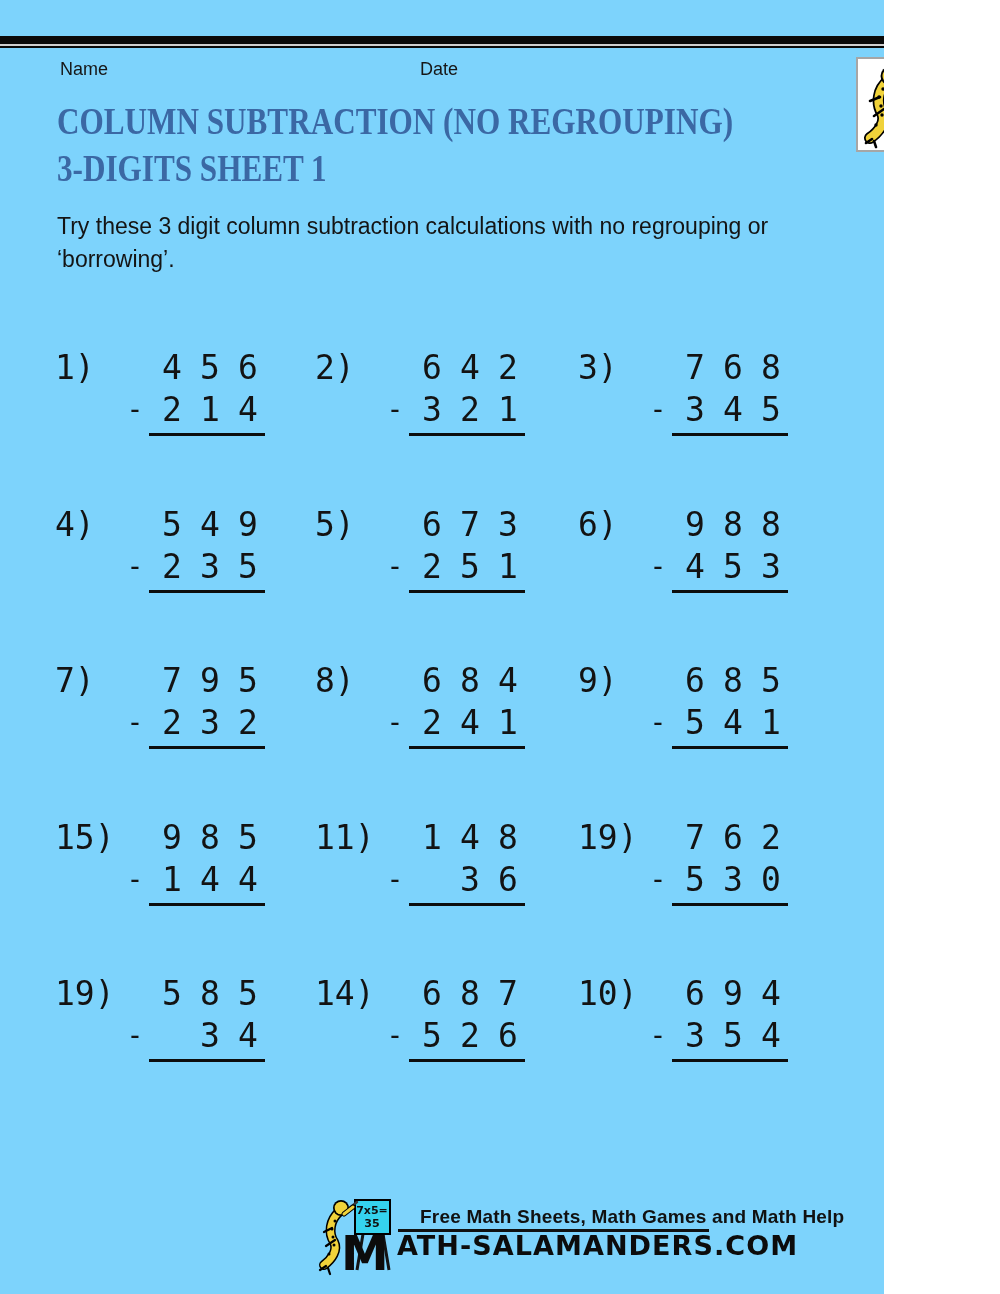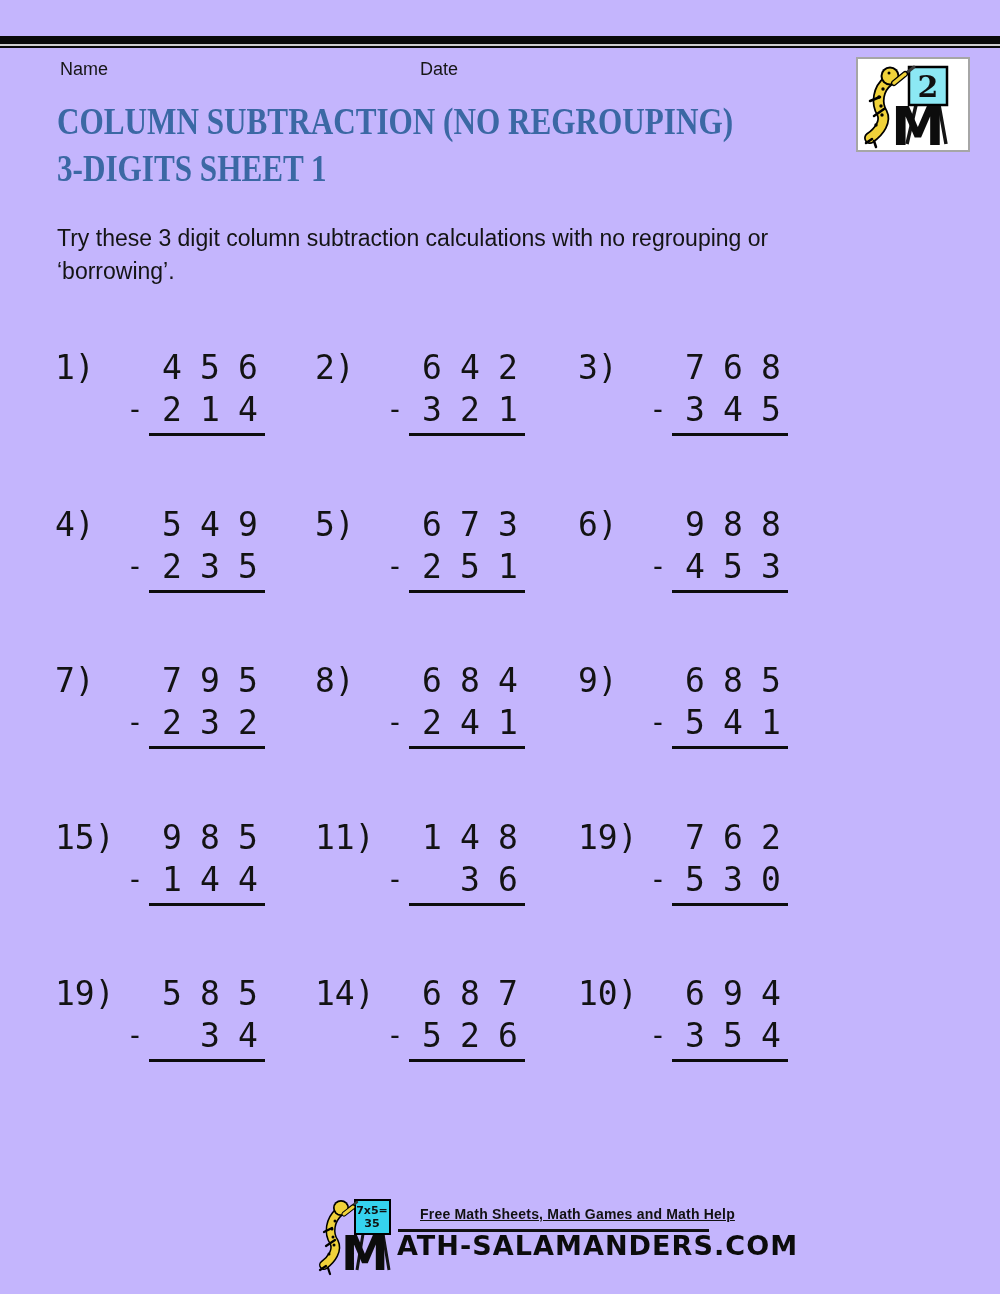--- a/index.html
+++ b/index.html
@@ -1,20 +1,20 @@
 <!DOCTYPE html>
 <html><head>
 <meta charset="utf-8">
 <style>
   * { margin:0; padding:0; box-sizing:border-box; }
   html,body { width:1000px; }
   body { font-family:"Liberation Sans", sans-serif; }
   #page {
-    position:relative; width:1000px; height:1294px;
-    background:#c4b5fd; overflow:hidden;
+    position:relative; width:884px; height:1294px;
+    background:#7dd3fc; overflow:hidden;
   }
   
   .top-rule {
     position:absolute; left:0; top:36px; width:1000px; height:12px;
     background:linear-gradient(#0a0a0a 0 8px, #cfcfcf 8px 10px, #0a0a0a 10px 12px);
   }
   .name-label, .date-label {
     position:absolute; top:59px; font-size:18px; color:#161616;
   }
   .name-label { left:60px; }
@@ -31,21 +31,21 @@
   .title {
     position:absolute; left:57px; top:98px;
     color:#3b68a4; font-family:"Liberation Serif", serif; font-weight:600;
     font-size:38px; line-height:47px; white-space:nowrap;
     transform:scaleX(0.82); transform-origin:0 0;
   }
   .title span { display:block; }
 
   
   .intro {
-    position:absolute; left:57px; top:222px; width:820px;
+    position:absolute; left:57px; top:210px; width:820px;
     font-size:23px; line-height:32.5px; color:#141414;
   }
   .intro .bold { font-weight:700; }
 
   
   .problems {
     position:absolute; left:55px; top:347px;
     display:grid; grid-template-columns:260px 263px 277px; grid-auto-rows:156.5px;
   }
   .problem { display:flex; align-items:flex-start; }
@@ -63,21 +63,21 @@
     font-size:33px; line-height:42px; color:#131313;
   }
   .p-line {
     margin-left:32px; margin-top:2px; width:116px; height:3px; background:#0d0d0d;
   }
 
   
   .footer-logo { position:absolute; left:317px; top:1196px; }
   .f-tagline {
     position:absolute; left:420px; top:1206px;
-    font-size:14px; font-weight:700; color:#111; letter-spacing:0.2px;text-decoration:underline;
+    font-size:19px; font-weight:700; color:#111; letter-spacing:0.2px;
   }
   .f-divider {
     position:absolute; left:398px; top:1229px; width:311px; height:3px; background:#111;
   }
   .f-site {
     position:absolute; left:397px; top:1231px;
     font-family:"DejaVu Sans", sans-serif; font-weight:700;
     font-size:26px; letter-spacing:1px; color:#0c0c0c; white-space:nowrap;
     transform:scaleX(1.04); transform-origin:0 0;
   }

